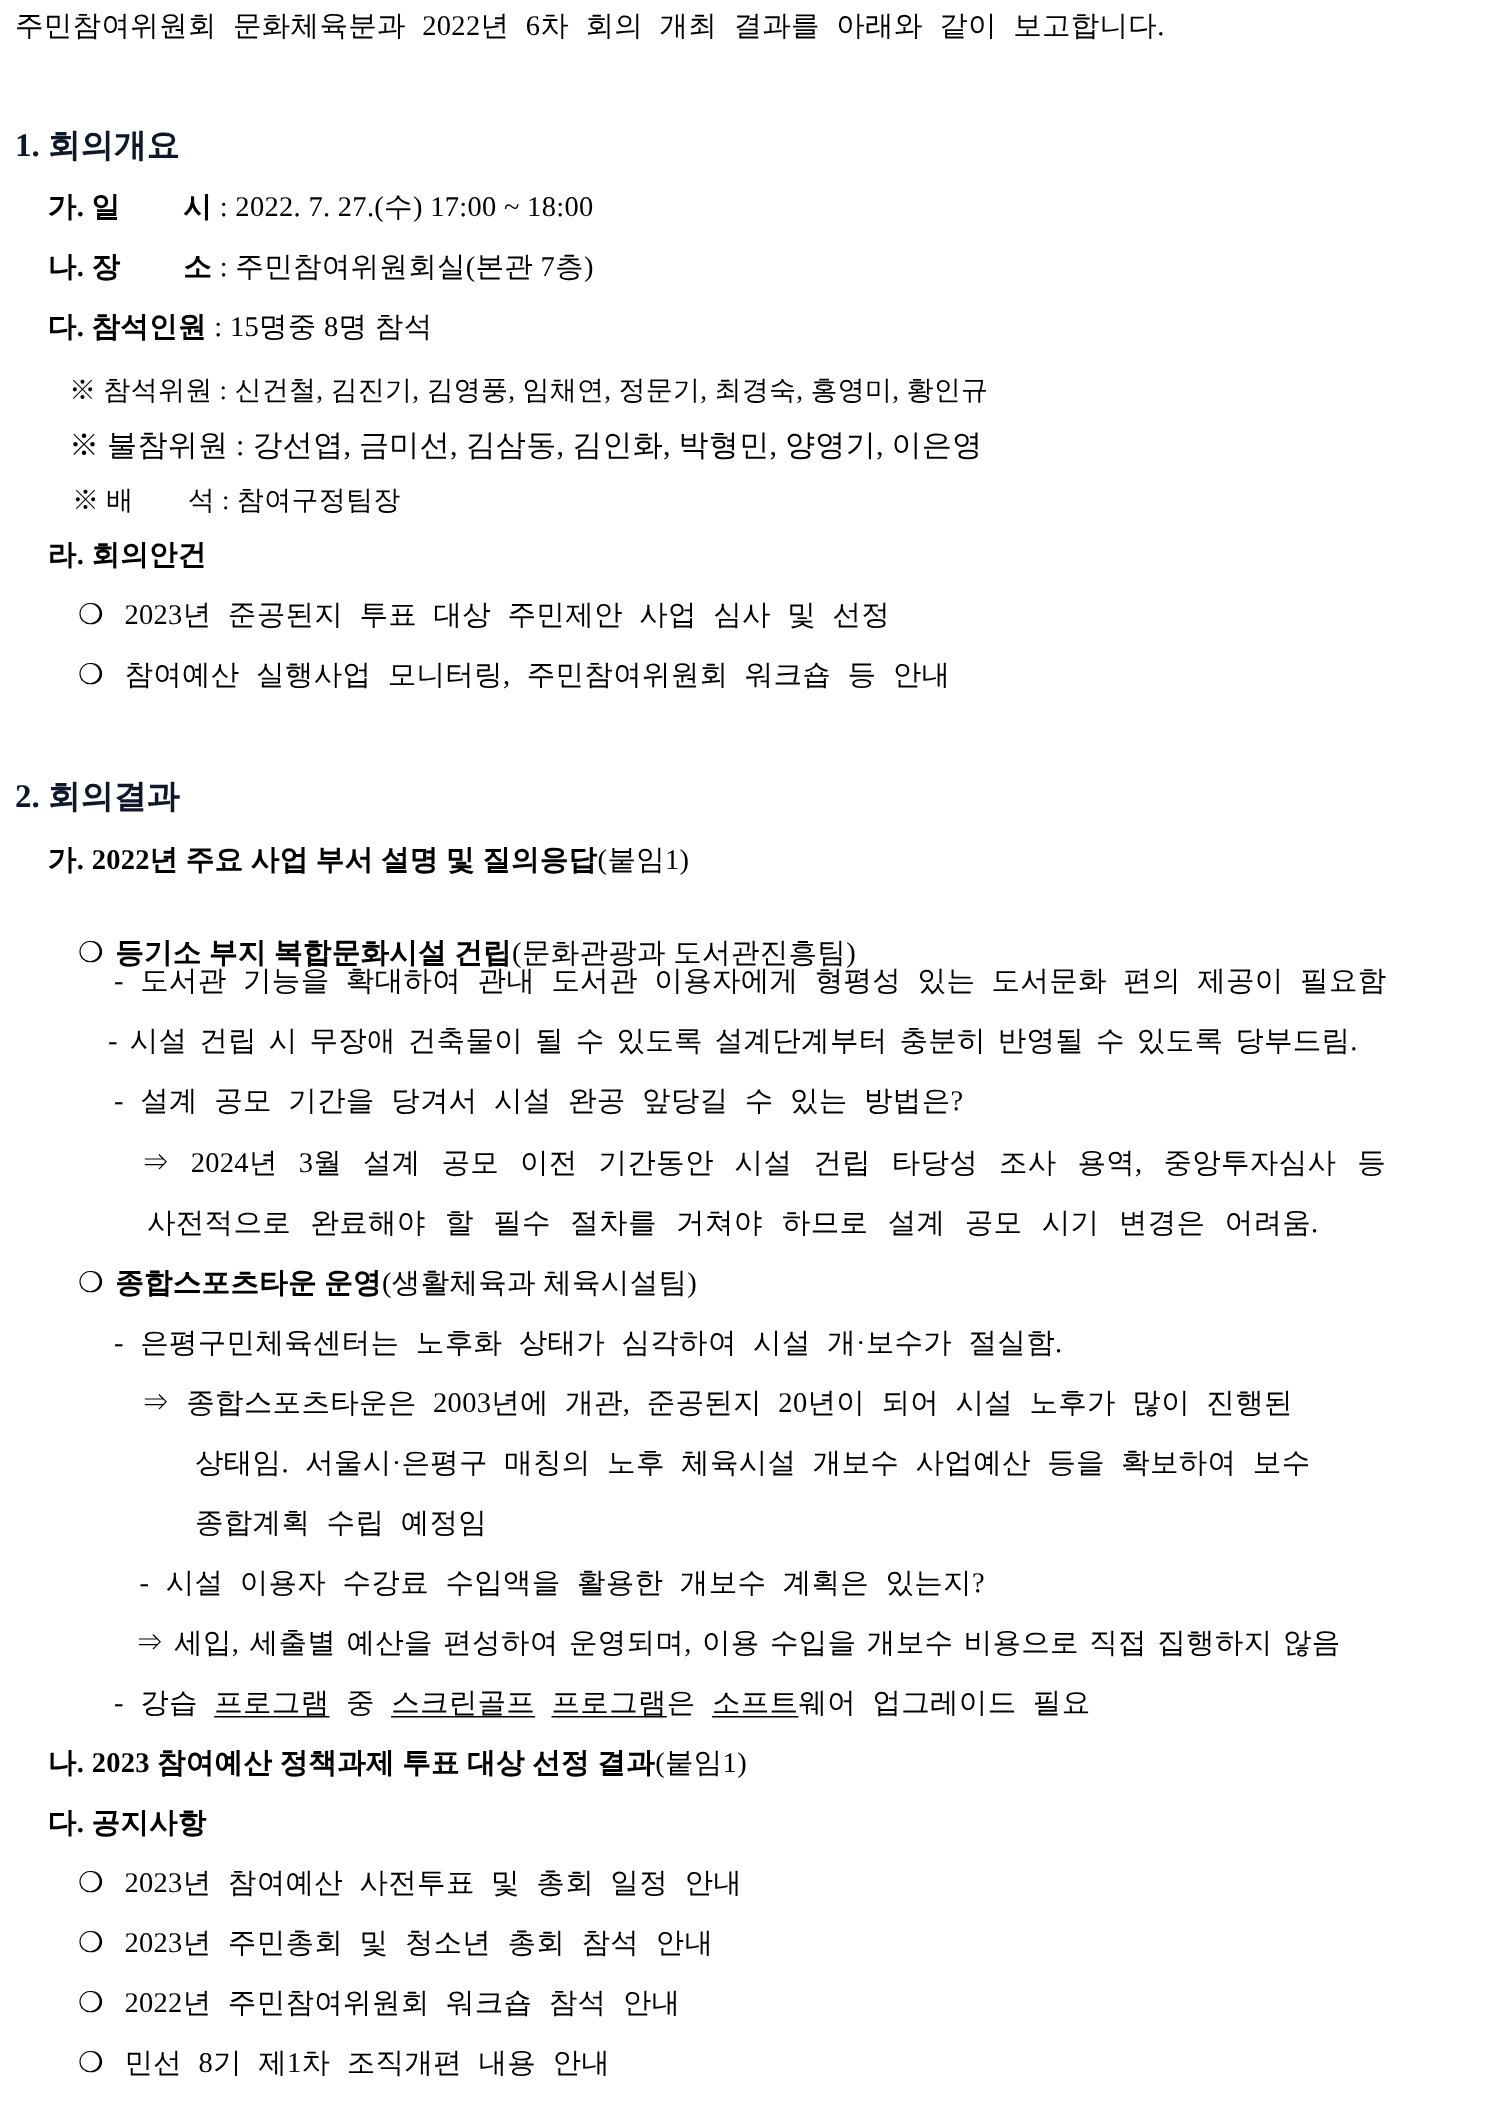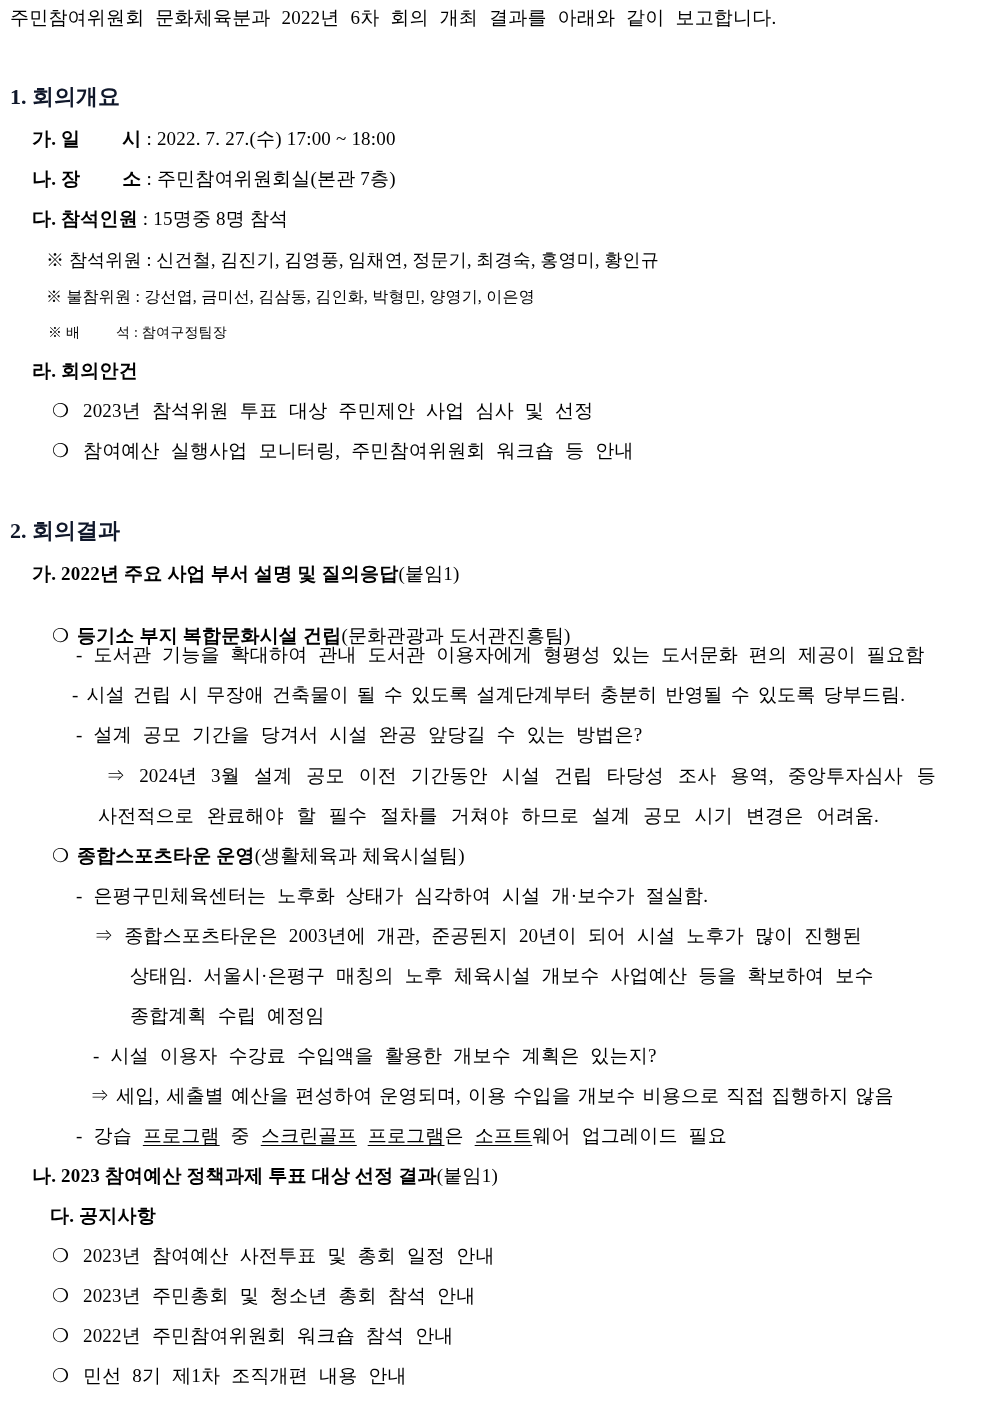--- a/index.html
+++ b/index.html
@@ -31,56 +31,56 @@
 <div class="line" style="left:32px; top:206px;">
   <span class="b">다. 참석인원</span>
   <span>: 15명중 8명 참석</span>
 </div>
 
 <div class="line" style="left:46px; top:247px; font-size:18px;">
   <span>※ 참석위원</span>
   <span>: 신건철, 김진기, 김영풍, 임채연, 정문기, 최경숙, 홍영미, 황인규</span>
 </div>
 
-<div class="line" style="left:46px; top:284px; font-size:16px;">
+<div class="line" style="left:46px; top:284px; font-size:20px;">
   <span>※ 불참위원</span>
   <span>: 강선엽, 금미선, 김삼동, 김인화, 박형민, 양영기, 이은영</span>
 </div>
 
-<div class="line" style="left:48px; top:320px; font-size:14px;">
+<div class="line" style="left:48px; top:320px; font-size:18px;">
   <span>※ 배</span><span style="display:inline-block; margin-left:36px;">석</span>
   <span>: 참여구정팀장</span>
 </div>
 
 <div class="line b" style="left:32px; top:358px;">라. 회의안건</div>
 
 <div class="line wide" style="left:52px; top:398px;">
   <span class="circ">❍</span>
-  <span>2023년 참석위원 투표 대상 주민제안 사업 심사 및 선정</span>
+  <span>2023년 준공된지 투표 대상 주민제안 사업 심사 및 선정</span>
 </div>
 <div class="line wide" style="left:52px; top:438px;">
   <span class="circ">❍</span>
   <span>참여예산 실행사업 모니터링, 주민참여위원회 워크숍 등 안내</span>
 </div>
 
 <div class="line h1" style="left:10px; top:518px;">2. 회의결과</div>
 
 <div class="line" style="left:32px; top:561px;">
   <span class="b">가. 2022년 주요 사업 부서 설명 및 질의응답</span><span>(붙임1)</span>
 </div>
 
 <div class="line" style="left:52px; top:601px;margin-top:22px;">
   <span class="circ">❍</span>
   <span class="b">등기소 부지 복합문화시설 건립</span><span>(문화관광과 도서관진흥팀)</span>
 </div>
 
 <div class="line wide" style="left:76px; top:642px;">- 도서관 기능을 확대하여 관내 도서관 이용자에게 형평성 있는 도서문화 편의 제공이 필요함</div>
 <div class="line" style="left:72px; top:682px; word-spacing:3px;">- 시설 건립 시 무장애 건축물이 될 수 있도록 설계단계부터 충분히 반영될 수 있도록 당부드림.</div>
 <div class="line wide" style="left:76px; top:722px;">- 설계 공모 기간을 당겨서 시설 완공 앞당길 수 있는 방법은?</div>
-<div class="line" style="left:94px; top:763px; word-spacing:9px;margin-left:12px;">⇒ 2024년 3월 설계 공모 이전 기간동안 시설 건립 타당성 조사 용역, 중앙투자심사 등</div>
+<div class="line" style="left:94px; top:763px; word-spacing:9px;">⇒ 2024년 3월 설계 공모 이전 기간동안 시설 건립 타당성 조사 용역, 중앙투자심사 등</div>
 <div class="line wide" style="left:98px; top:803px; word-spacing:8px;">사전적으로 완료해야 할 필수 절차를 거쳐야 하므로 설계 공모 시기 변경은 어려움.</div>
 
 <div class="line" style="left:52px; top:843px;">
   <span class="circ">❍</span>
   <span class="b">종합스포츠타운 운영</span><span>(생활체육과 체육시설팀)</span>
 </div>
 
 <div class="line wide" style="left:76px; top:883px;">- 은평구민체육센터는 노후화 상태가 심각하여 시설 개·보수가 절실함.</div>
 <div class="line wide" style="left:94px; top:923px;">⇒ 종합스포츠타운은 2003년에 개관, 준공된지 20년이 되어 시설 노후가 많이 진행된</div>
 <div class="line wide" style="left:130px; top:963px;">상태임. 서울시·은평구 매칭의 노후 체육시설 개보수 사업예산 등을 확보하여 보수</div>
@@ -89,21 +89,21 @@
 <div class="line" style="left:90px; top:1083px; word-spacing:2px;">⇒ 세입, 세출별 예산을 편성하여 운영되며, 이용 수입을 개보수 비용으로 직접 집행하지 않음</div>
 
 <div class="line wide" style="left:76px; top:1123px;">
   <span>- 강습 </span><span class="u">프로그램</span><span> 중 </span><span class="u">스크린골프</span><span> </span><span class="u">프로그램</span><span>은 </span><span class="u">소프트</span><span>웨어 업그레이드 필요</span>
 </div>
 
 <div class="line" style="left:32px; top:1163px;">
   <span class="b">나. 2023 참여예산 정책과제 투표 대상 선정 결과</span><span>(붙임1)</span>
 </div>
 
-<div class="line b" style="left:32px; top:1203px;margin-left:18px;">다. 공지사항</div>
+<div class="line b" style="left:32px; top:1203px;">다. 공지사항</div>
 
 <div class="line wide" style="left:52px; top:1243px;">
   <span class="circ">❍</span>
   <span>2023년 참여예산 사전투표 및 총회 일정 안내</span>
 </div>
 <div class="line wide" style="left:52px; top:1283px;">
   <span class="circ">❍</span>
   <span>2023년 주민총회 및 청소년 총회 참석 안내</span>
 </div>
 <div class="line wide" style="left:52px; top:1323px;">

